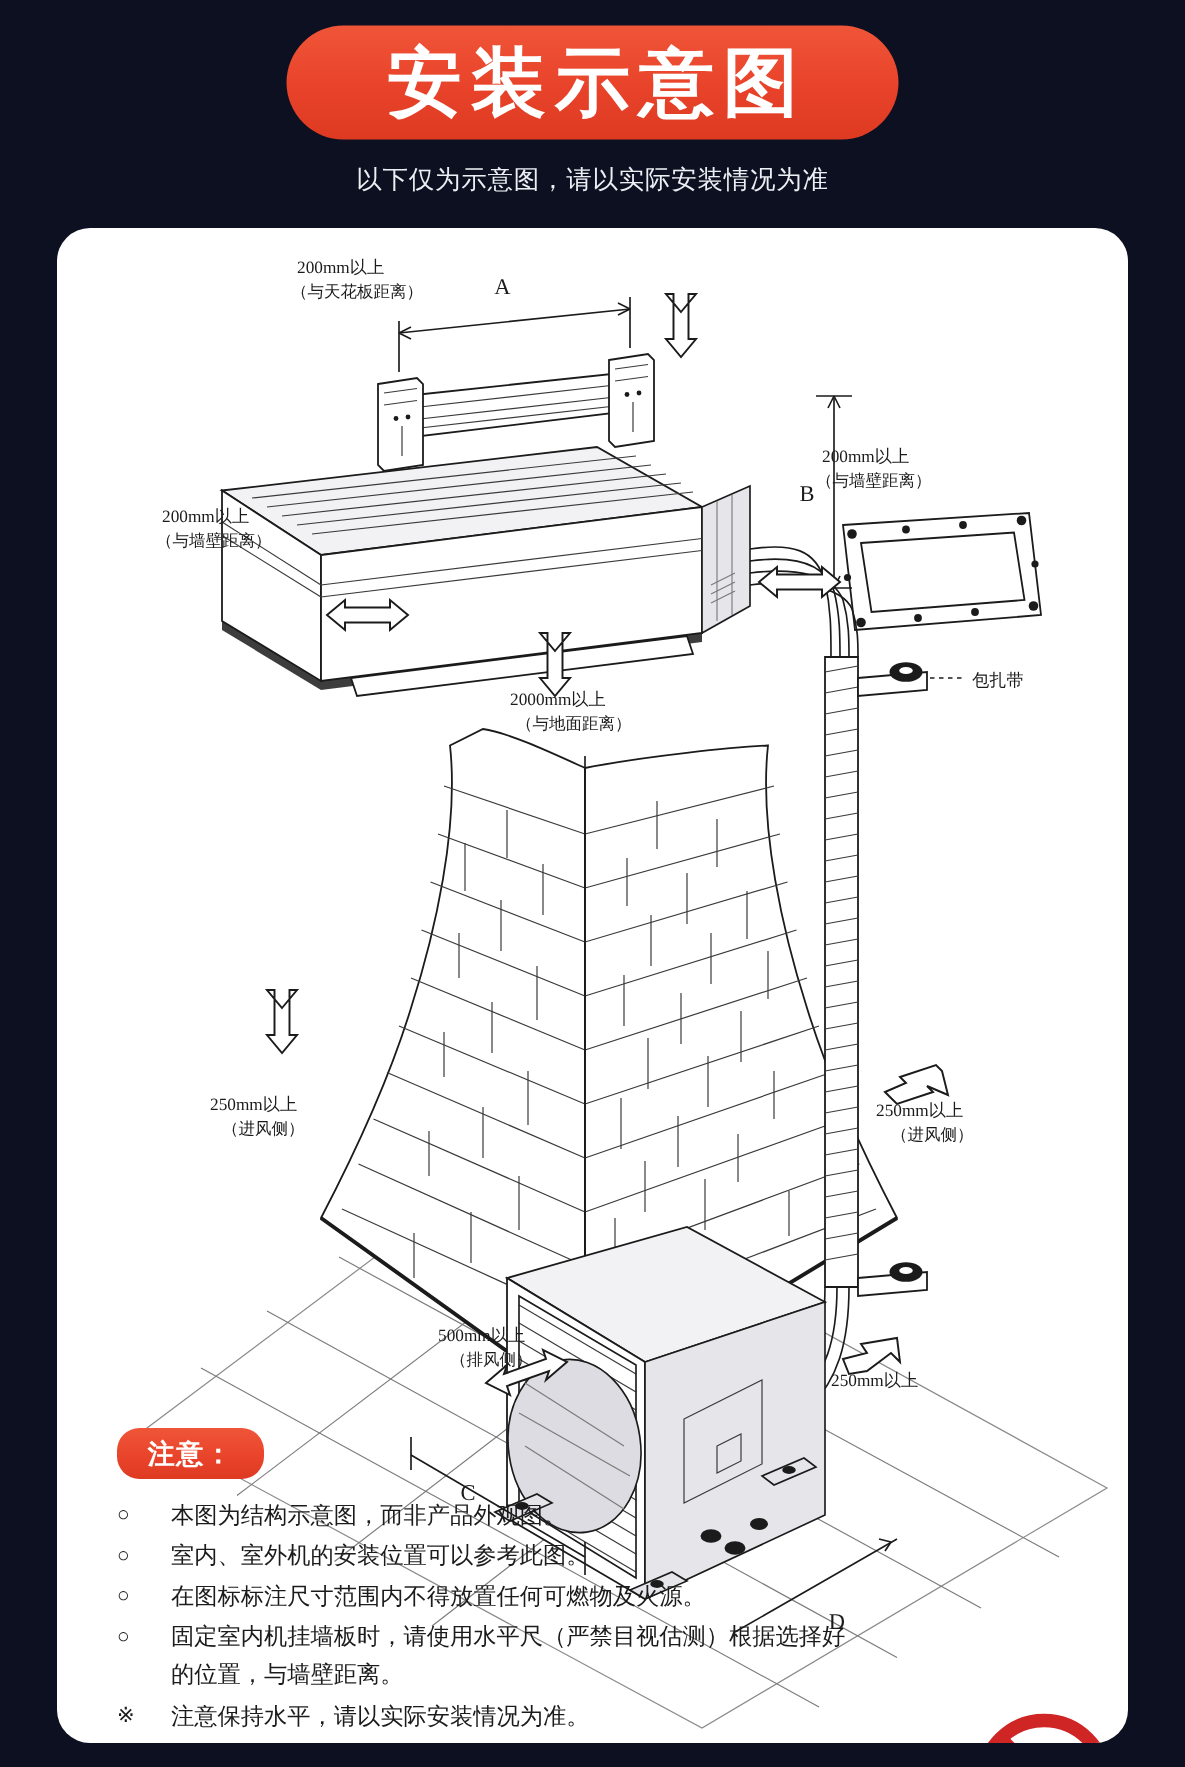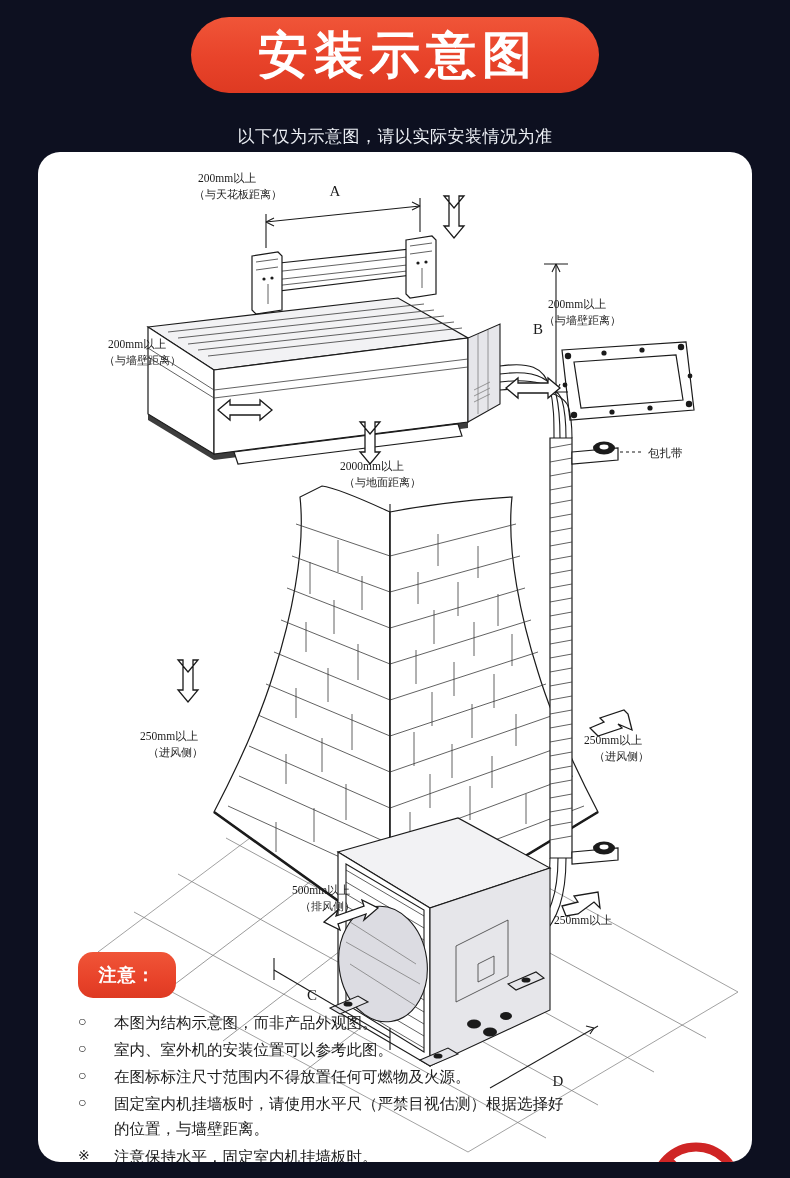--- a/index.html
+++ b/index.html
@@ -20,35 +20,35 @@
     background:linear-gradient(180deg,#f05538 0%,#e8432a 55%,#de3a22 100%);
     border-radius:38px;
     display:flex;align-items:center;justify-content:center;
   }
   .title-pill span{
     color:#ffffff;font-size:50px;font-weight:bold;letter-spacing:6px;
     line-height:1;padding-left:6px;
   }
   .subtitle{
     position:absolute;left:0;top:108px;width:790px;text-align:center;
-    color:#eceff4;font-size:17px;letter-spacing:.5px;margin-top:17px;
+    color:#eceff4;font-size:17px;letter-spacing:.5px;
   }
 
   
   .card{
     position:absolute;left:38px;top:152px;width:714px;height:1010px;
     background:#ffffff;border-radius:22px;overflow:hidden;
   }
   .diagram{position:absolute;left:0;top:0;width:714px;height:1010px;}
   .diagram svg{display:block;}
 
   
   .note-wrap{position:absolute;left:40px;top:800px;width:500px;}
   .note-pill{
-    width:98px;height:46px;border-radius:15px;
+    width:98px;height:34px;border-radius:15px;
     background:linear-gradient(180deg,#f05538 0%,#e8432a 60%,#de3a22 100%);
     display:flex;align-items:center;justify-content:center;
   }
   .note-pill span{color:#fff;font-size:18px;font-weight:bold;letter-spacing:1px;}
   .note-list{margin:12px 0 0 0;padding:0;list-style:none;}
   .note-list li{
     display:flex;align-items:flex-start;
     font-size:15.5px;color:#1b1b1b;line-height:1.62;margin-bottom:2px;
   }
   .note-mark{flex:0 0 auto;width:20px;font-size:14px;line-height:1.62;color:#1b1b1b;}
@@ -444,21 +444,21 @@
         <li>
           <span class="note-mark">○</span>
           <span class="note-text">在图标标注尺寸范围内不得放置任何可燃物及火源。</span>
         </li>
         <li>
           <span class="note-mark">○</span>
           <span class="note-text">固定室内机挂墙板时，请使用水平尺（严禁目视估测）根据选择好的位置，与墙壁距离。</span>
         </li>
         <li>
           <span class="note-mark">※</span>
-          <span class="note-text">注意保持水平，固定室内机挂墙板时。</span>
+          <span class="note-text">注意保持水平，请以实际安装情况为准。</span>
         </li>
       </ul>
     </div>
 
     <div class="nofire">
       <div class="nofire-sign">
         <svg width="96" height="96" viewBox="0 0 96 96" xmlns="http://www.w3.org/2000/svg">
           <circle cx="48" cy="48" r="41" fill="none" stroke="#cf2525" stroke-width="9"></circle>
 
           <g transform="rotate(38 48 48)">

